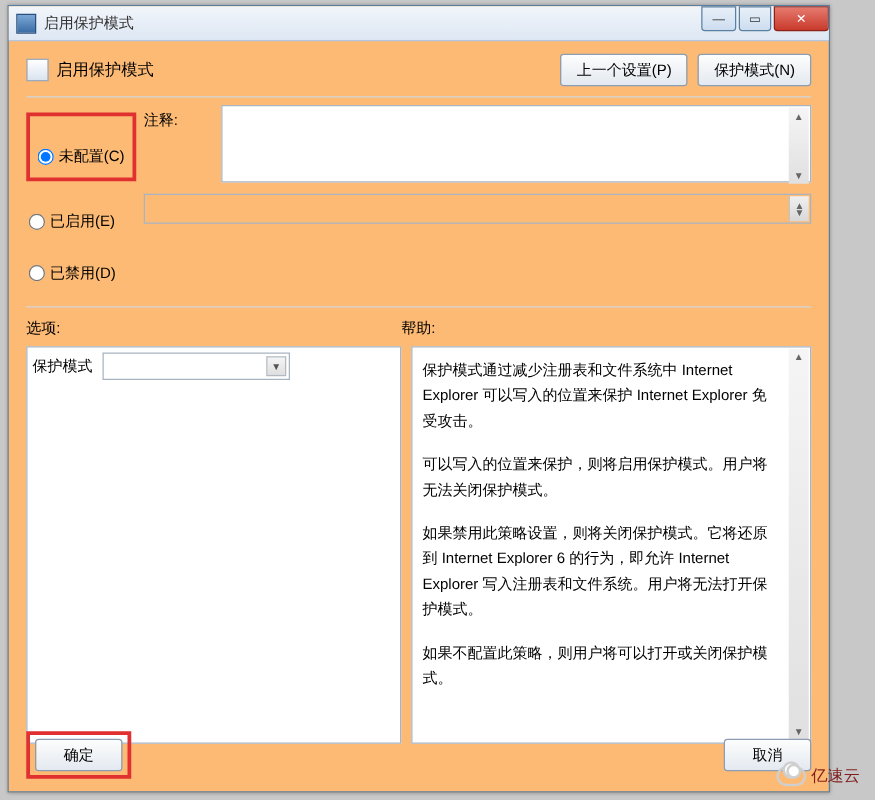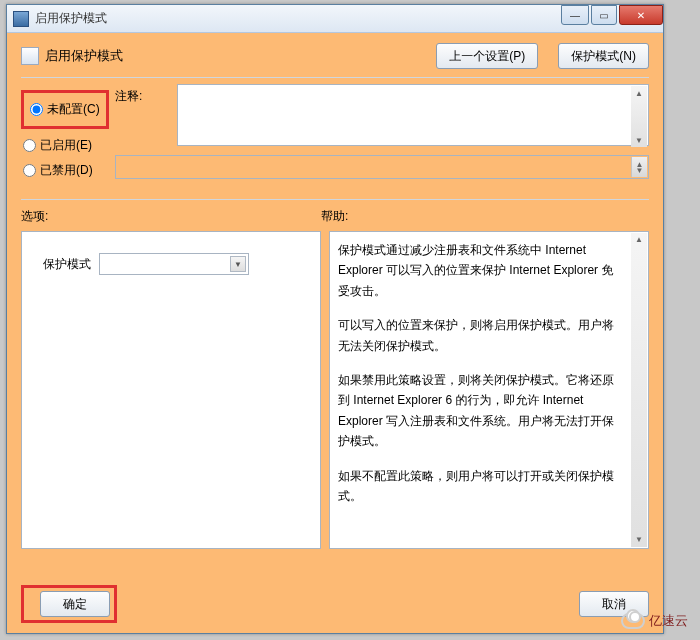--- a/index.html
+++ b/index.html
@@ -14,26 +14,26 @@
 .win-btn { margin-left:2px; width: 28px; height: 20px; border: 1px solid #5a7fa0; background: linear-gradient(#e8f0f9,#cdddef); display: flex; align-items: center; justify-content: center; font-size: 10px; color: #333; cursor: default; border-radius:0 0 3px 3px;}
 .win-btn.max{width:26px;}
 .win-btn.close { width: 44px; background: linear-gradient(#e67a6e,#c83a2c); color: #fff; border-color: #8a2218; }
 
 .content { padding: 10px 14px 10px 14px; }
 
 .header-row { display: flex; align-items: center; margin-bottom: 8px; }
 .policy-icon { width: 18px; height: 18px; margin-right: 6px; border: 1px solid #9aaac0; background: linear-gradient(#fff,#d9e4f0); display:inline-block;}
 .header-title { font-size: 13px; flex: 1; }
 .nav-btns { display: flex; gap: 8px; }
-.btn { height: 24px; padding: 12px 12px; border: 1px solid #8a9db3; background: linear-gradient(#fdfdfd,#e3e9f0); border-radius: 3px; cursor: default; font-size: 12px; display:inline-flex;align-items:center;margin-left:12px;}
+.btn { height: 24px; padding: 12px 12px; border: 1px solid #8a9db3; background: linear-gradient(#fdfdfd,#e3e9f0); border-radius: 3px; cursor: default; font-size: 12px; display:inline-flex;align-items:center;}
 
 .config-row { display: flex; align-items: flex-start; }
 .radio-col { width: 94px; padding-top: 6px; }
 .radio-box { border: 3px solid #e03030; padding: 4px 4px; margin-bottom: 4px; display:inline-block;}
-.radio-item { display: flex; align-items: center; padding: 4px 2px; font-size: 12px; cursor: default; }
+.radio-item { display: flex; align-items: center; padding: 4px 2px; font-size: 12px; cursor: default; margin-top: 16px; }
 .radio-item input { margin-right: 4px; }
 
 .right-col { flex: 1; }
 .field-row { display: flex; align-items: flex-start; margin-bottom: 6px; }
 .field-label { width: 62px; padding-top: 4px; }
 .field-input { flex: 1; }
 textarea.comment { width: 100%; height: 62px; border: 1px solid #a8b4c2; resize: none; font-family: inherit; font-size: 12px; padding: 2px; }
 .platform-input { width: 100%; height: 24px; border: 1px solid #a8b4c2; position: relative; }
 .scroll-stub { position:absolute; right:1px; top:1px; bottom:1px; width:16px; background: linear-gradient(#f0f0f0,#d8d8d8); border-left:1px solid #c3c3c3;}
 .scroll-stub-v { position:absolute; right:1px; top:1px; bottom:1px; width:16px; background: linear-gradient(#f5f5f5,#e0e0e0);}
@@ -42,21 +42,21 @@
 
 .sep { height: 1px; background: #d0d6dd; margin: 14px 0 8px 0; }
 .sep2 { height: 1px; background: #d0d6dd; margin: 6px 0 6px 0; }
 
 .cols-labels { display: flex; }
 .col-left-lbl { width: 300px; }
 .col-right-lbl { flex: 1; }
 
 .panels { display: flex; gap: 8px; margin-top: 6px; height: 318px; }
 .panel { border: 1px solid #a8b4c2; background: #fff; position: relative; }
-.panel-left { width: 300px; padding: 21px; }
+.panel-left { width: 300px; padding: 4px; }
 .panel-right { flex: 1; padding: 8px 24px 8px 8px; line-height: 1.7; }
 .panel-right .scroll-stub-v{width:16px;}
 
 .opt-row { display: flex; align-items: center; gap: 8px; }
 .select { width: 150px; height: 22px; border: 1px solid #a8b4c2; background:#fff; position:relative;}
 .select .chev{position:absolute;right:2px;top:2px;bottom:2px;width:16px;border:1px solid #b0b9c4;background:linear-gradient(#f5f5f5,#dedede);display:flex;align-items:center;justify-content:center;font-size:8px;color:#555;}
 
 .help-body p{margin-bottom:14px;}
 
 .footer { position:absolute; bottom:10px; left:14px; right:14px; display:flex; justify-content:space-between; gap:12px; align-items:center;}

